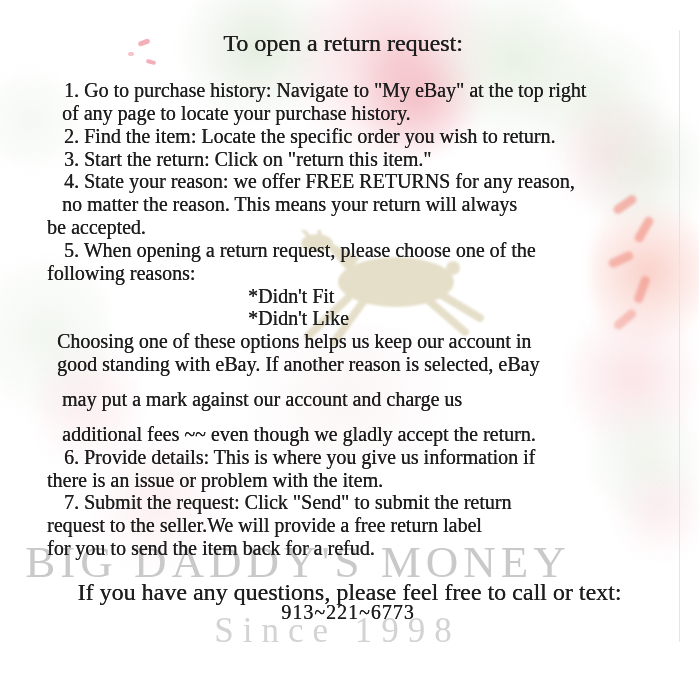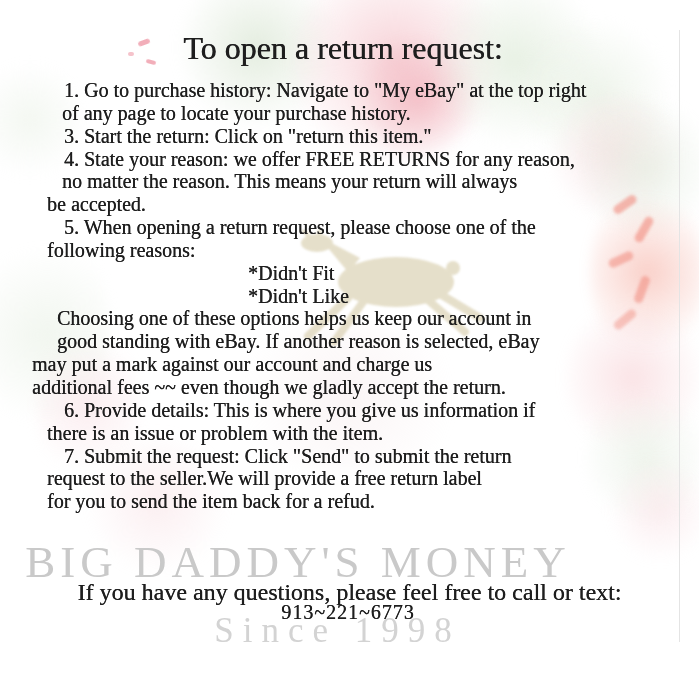--- a/index.html
+++ b/index.html
@@ -14,37 +14,37 @@
   
   .blob { position:absolute; border-radius:50%; pointer-events:none; filter:blur(6px); }
   .petal { position:absolute; border-radius:10px; pointer-events:none; filter:blur(1.5px); }
   .speck { position:absolute; border-radius:4px; pointer-events:none; filter:blur(0.5px); }
   .edge-line { position:absolute; left:679px; top:30px; width:1px; height:612px; background:#e4e4e4; }
   .deer { position:absolute; left:268px; top:230px; width:222px; height:118px; opacity:0.33; pointer-events:none; filter:blur(1px); }
   
   .title {
     position:absolute; top:30px; left:0; width:686px;
     text-align:center;
-    font-size:32px;
+    font-size:24px;
     text-shadow:0.4px 0 0 currentColor;
     z-index:3;
   }
   .lines {
     position:absolute; top:79px; left:0; width:699px;
     font-size:20px; line-height:22.85px;
     white-space:nowrap;
     text-shadow:0.25px 0 0 currentColor;
     z-index:3;
   }
   .indent-num   { padding-left:64px; }
   .indent-wrap  { padding-left:62px; }
   .indent-wrapb { padding-left:47px; }
   .indent-opt   { padding-left:248px; }
   .indent-para  { padding-left:57px; }
-  .indent-para2 { padding-left:32px; }
+  .indent-para2 { padding-left:62px;margin-top:12px; }
   .footer-contact {
     position:absolute; top:579px; left:0; width:699px;
     text-align:center; font-size:24px;
     text-shadow:0.25px 0 0 currentColor;
     z-index:3;
   }
   .footer-phone {
     position:absolute; top:601px; left:0; width:696px;
     text-align:center; font-size:20px; letter-spacing:1px;
     text-shadow:0.25px 0 0 currentColor;
@@ -120,20 +120,21 @@
 
   <div class="wm-big">BIG DADDY'S MONEY</div>
   <div class="wm-since">Since 1998</div>
 
   <div class="title">To open a return request:</div>
 
   <div class="lines">
 
   <div class="doc-line indent-num">1. Go to purchase history: Navigate to "My eBay" at the top right</div>
       <div class="doc-line indent-wrap">of any page to locate your purchase history.</div>
+      <div class="doc-line indent-num">2.  Find the item: Locate the specific order you wish to return.</div>
       <div class="doc-line indent-num">3.  Start the return: Click on "return this item."</div>
       <div class="doc-line indent-num">4.  State your reason: we offer FREE RETURNS for any reason,</div>
       <div class="doc-line indent-wrap">no matter the reason. This means your return will always</div>
       <div class="doc-line indent-wrapb">be accepted.</div>
       <div class="doc-line indent-num">5.  When opening a return request, please choose one of the</div>
       <div class="doc-line indent-wrapb">following reasons:</div>
       <div class="doc-line indent-opt">*Didn't Fit</div>
       <div class="doc-line indent-opt">*Didn't Like</div>
       <div class="doc-line indent-para">Choosing one of these options helps us keep our account in</div>
       <div class="doc-line indent-para">good standing with eBay. If another reason is selected, eBay</div>

